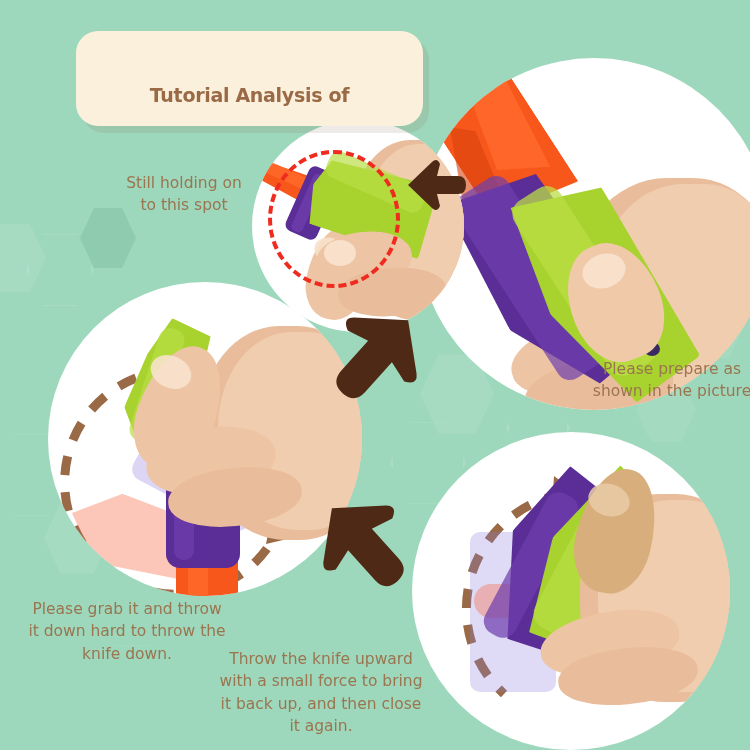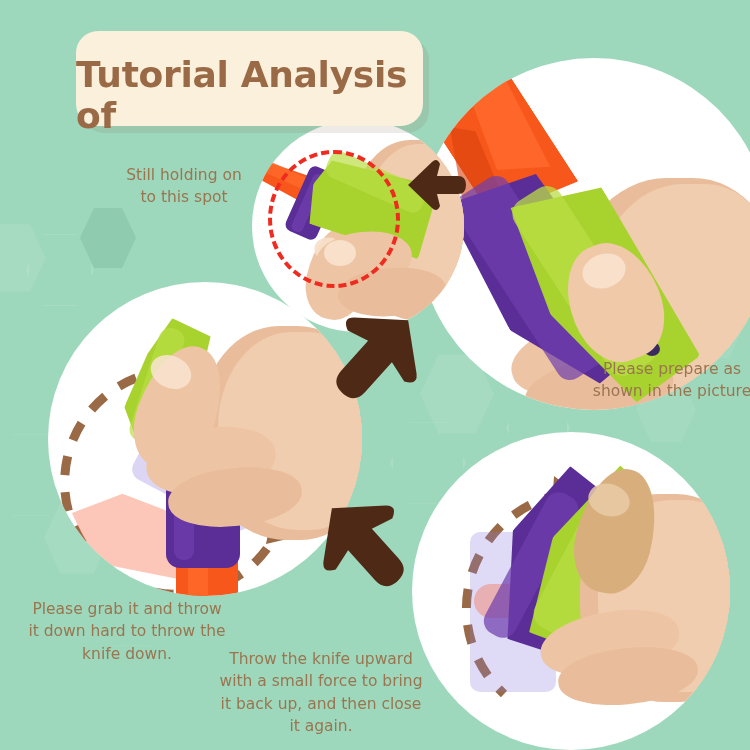--- a/index.html
+++ b/index.html
@@ -47,21 +47,21 @@
     width:347px;height:95px;
     background:#fbf0dc;
     border-radius:22px;
     box-shadow:6px 7px 0 rgba(120,95,70,.13);
     display:flex;align-items:center;justify-content:center;
     z-index:40;
   }
   #title-card .ttl{
     color:#9a6a46;
     font-weight:bold;
-    font-size:36px;
+    font-size:19px;
     line-height:1.12;
     text-align:left;
     letter-spacing:-.3px;
     font-family:"DejaVu Sans", sans-serif;
     margin-top:34px;
   }
 
   
   .cap{
     position:absolute;
@@ -269,21 +269,21 @@
       <path d="M10,58 L44,16 Q52,7 58,20 L52,42 L92,42 Q108,42 108,58 Q108,74 92,74 L52,74 L58,96 Q52,109 44,100 Z" fill="#4e2a16"></path>
     </g>
   </svg>
 
   <div id="title-card">
     <div class="ttl">
       <span>Tutorial Analysis of</span><br>
     </div>
   </div>
 
-  <div class="cap" style="left:104px;top:164px;width:160px;">Still holding on
+  <div class="cap" style="left:104px;top:172px;width:160px;">Still holding on
 to this spot</div>
 
   <div class="cap" style="left:588px;top:358px;width:168px;">Please prepare as
 shown in the picture</div>
 
   <div class="cap" style="left:218px;top:648px;width:206px;">Throw the knife upward
 with a small force to bring
 it back up, and then close
 it again.</div>
 

